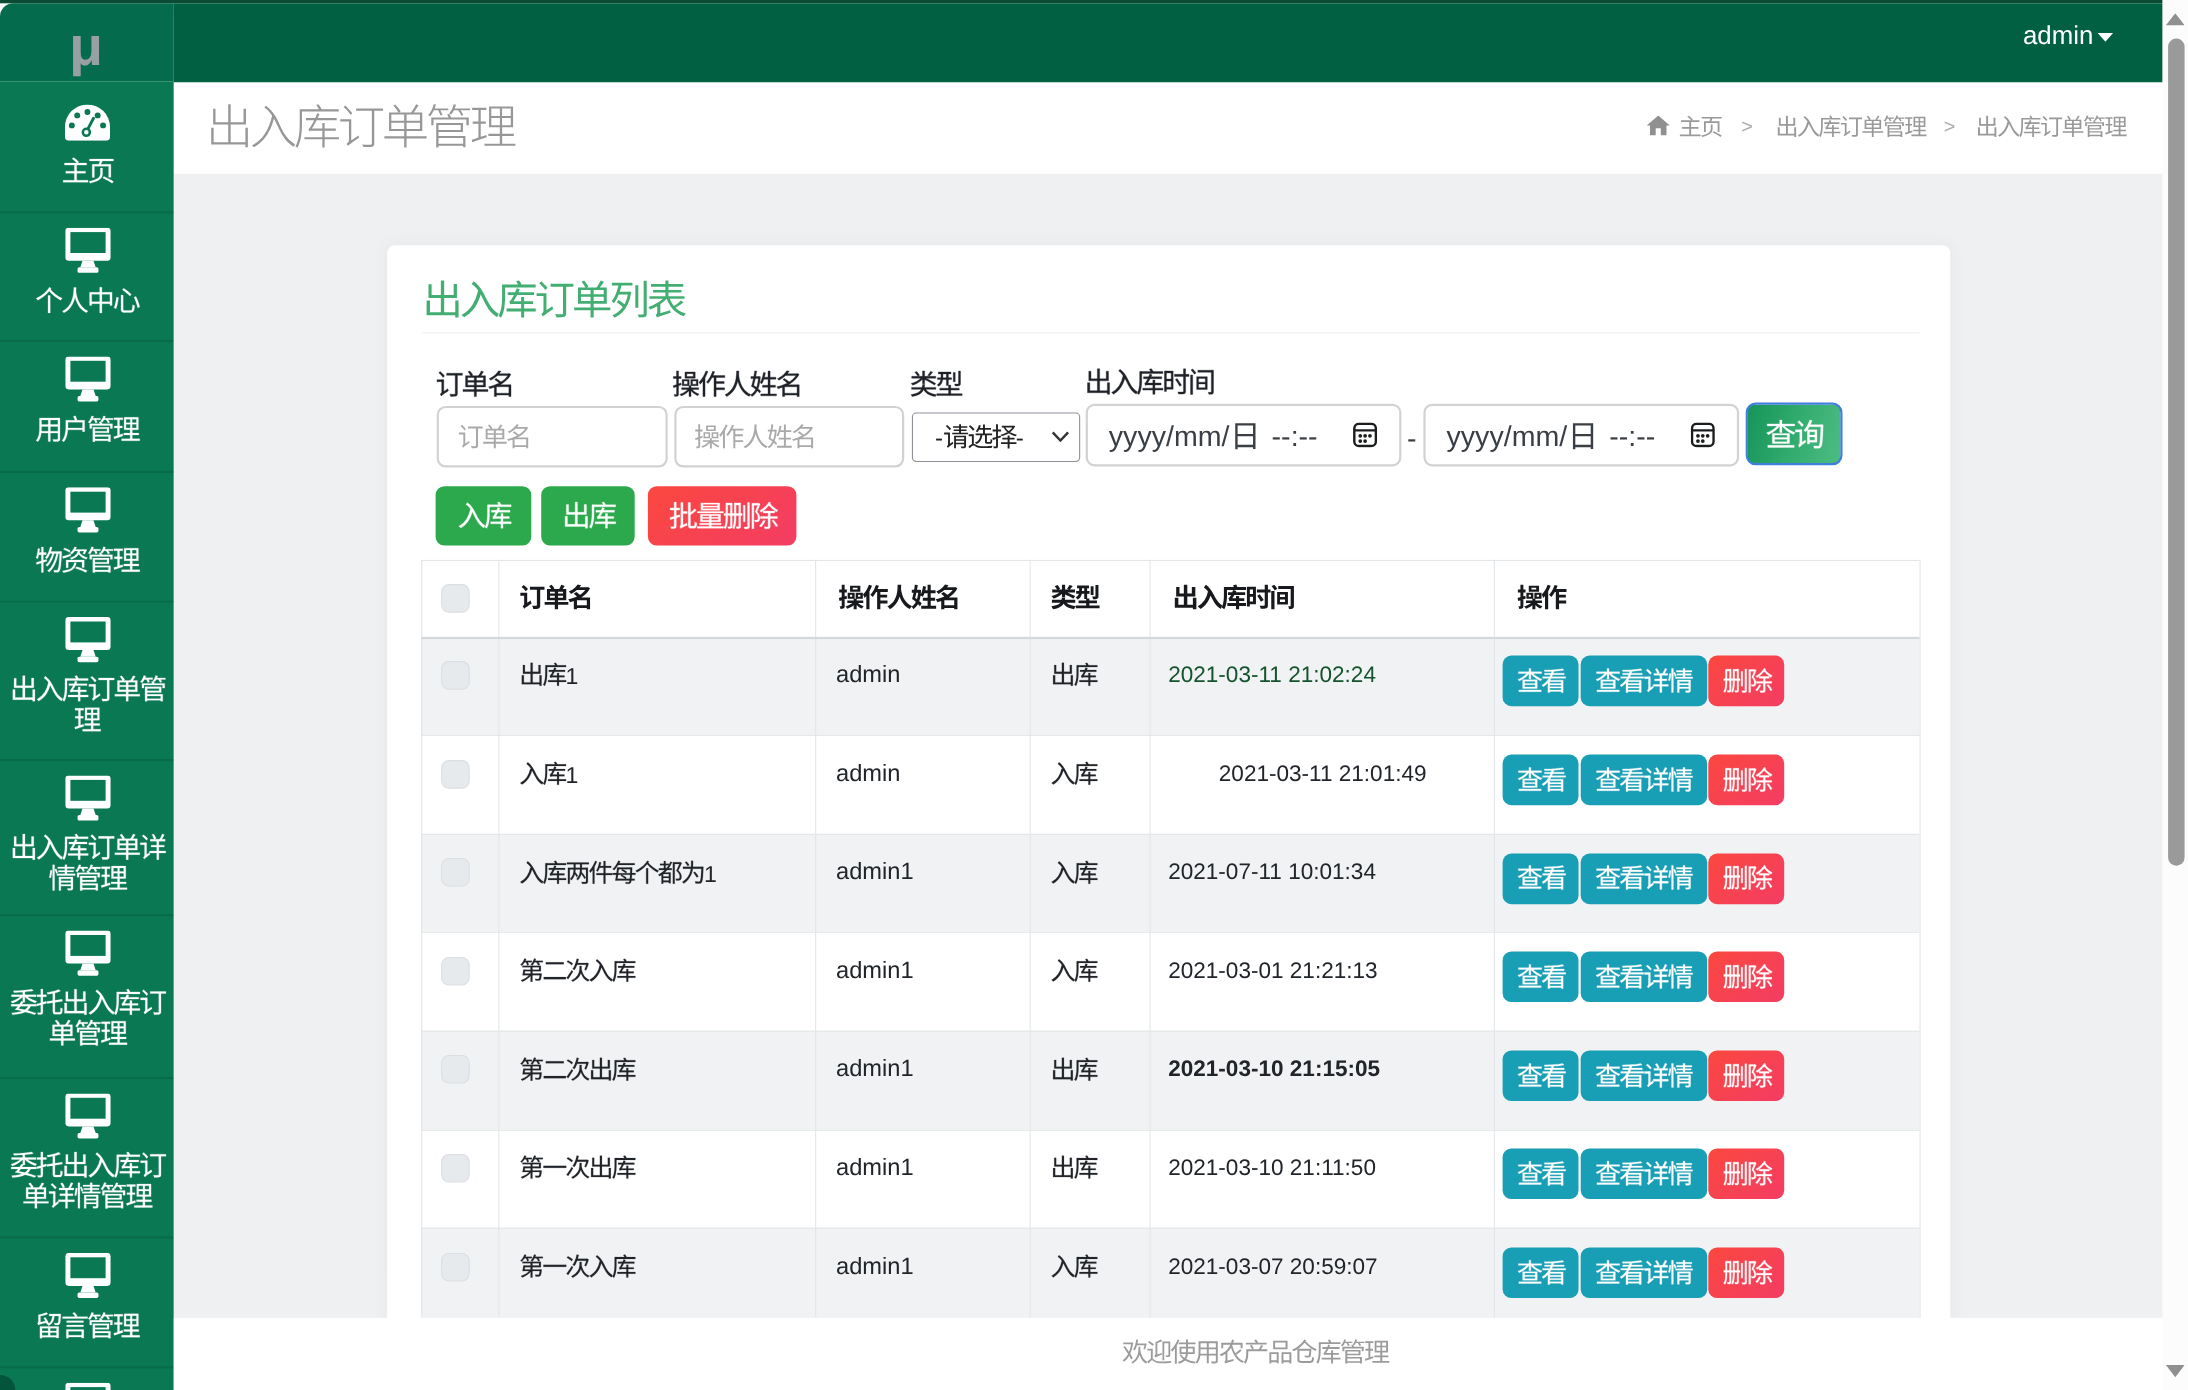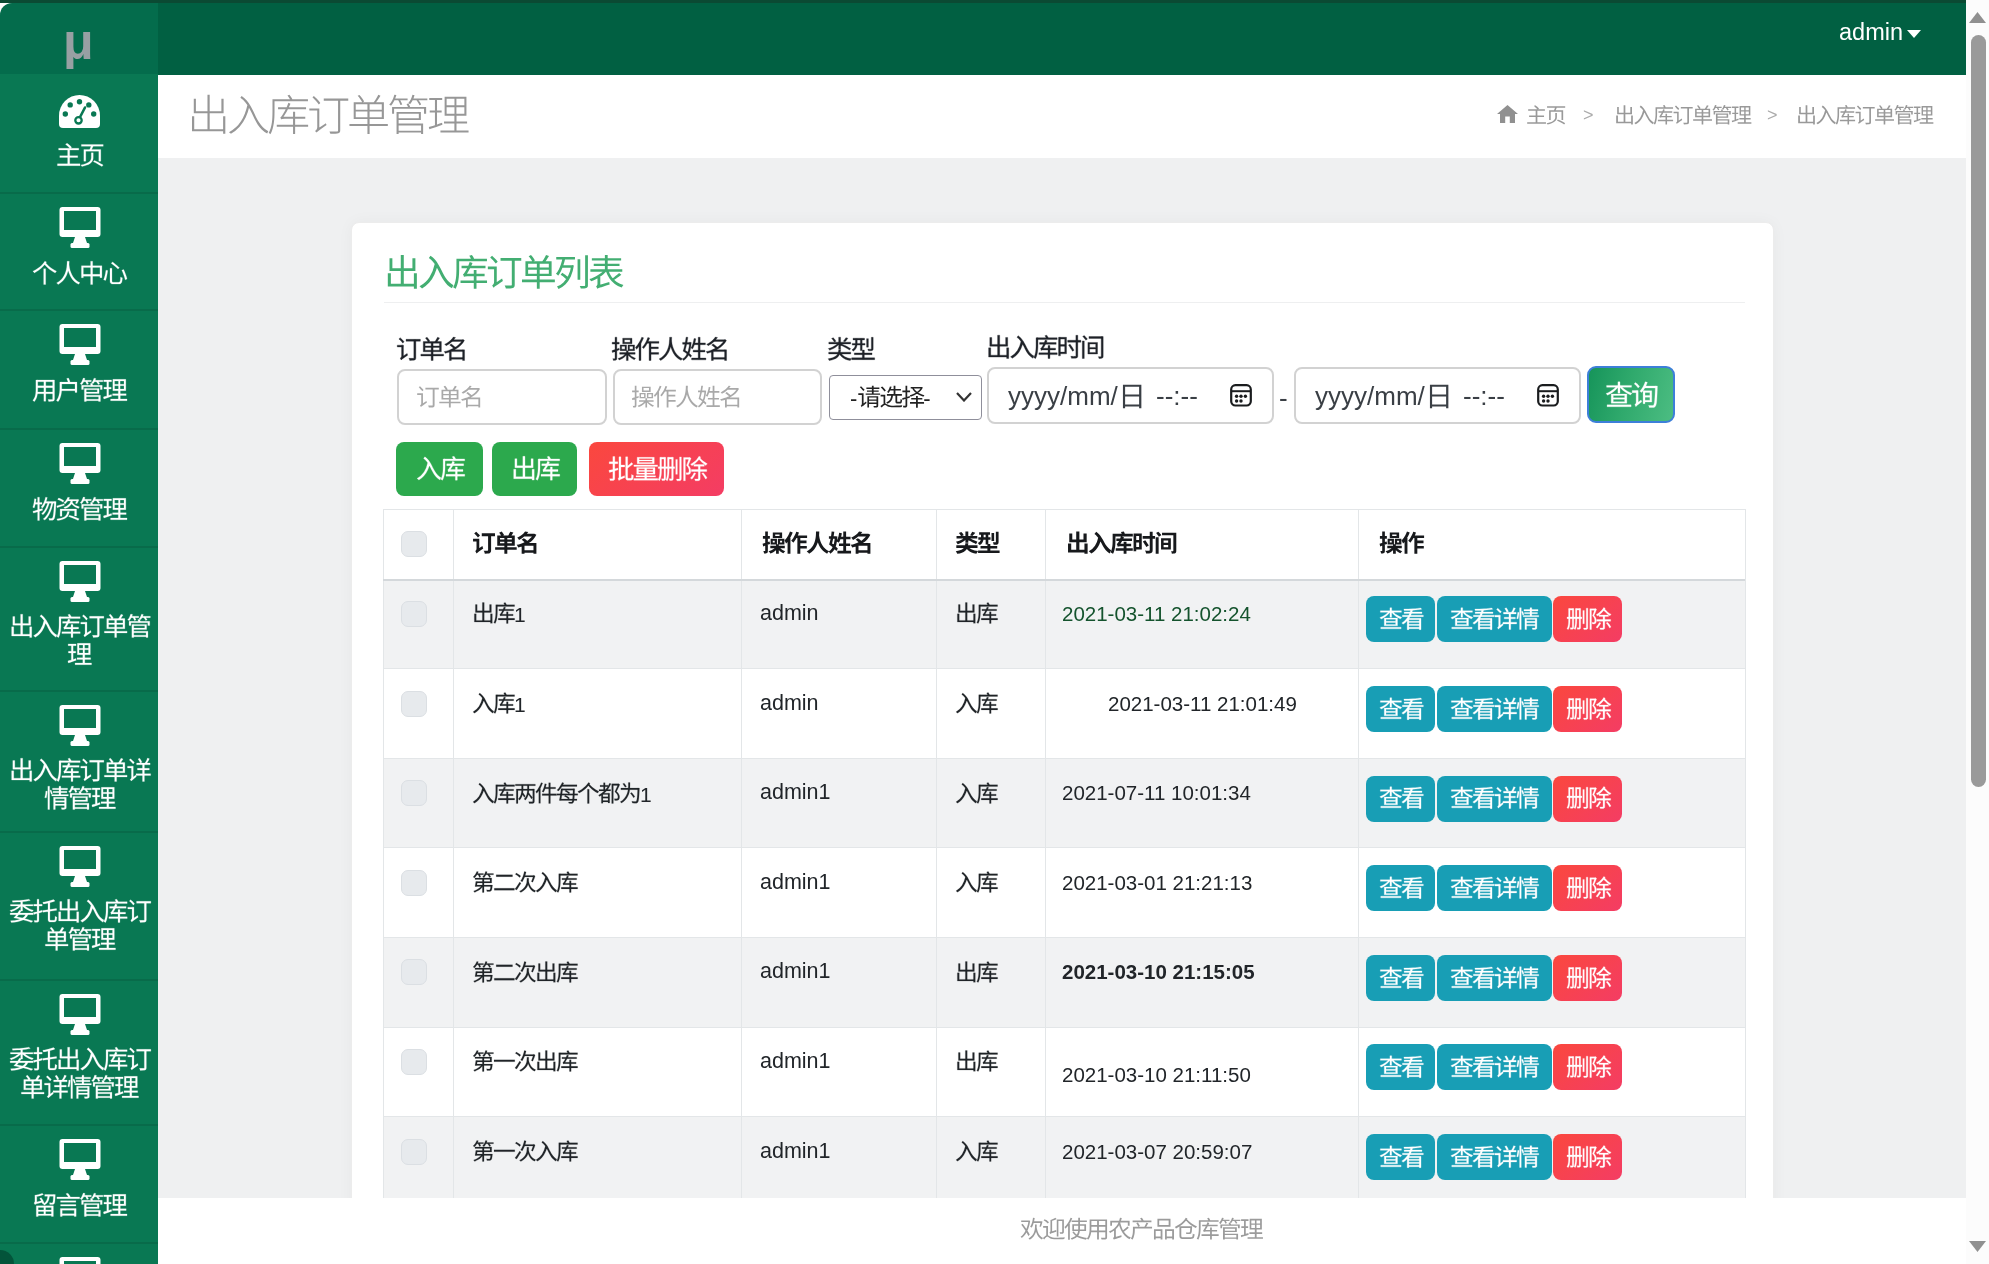--- a/index.html
+++ b/index.html
@@ -605,21 +605,21 @@
     <use href="#g4e00" transform="translate(21.0,24.6) scale(0.02268,-0.02268)" fill="#212529" stroke="#212529" stroke-width="7.1"></use>
     <use href="#g6b21" transform="translate(42.0,24.6) scale(0.02268,-0.02268)" fill="#212529" stroke="#212529" stroke-width="7.1"></use>
     <use href="#g51fa" transform="translate(63.0,24.6) scale(0.02268,-0.02268)" fill="#212529" stroke="#212529" stroke-width="7.1"></use>
     <use href="#g5e93" transform="translate(84.0,24.6) scale(0.02268,-0.02268)" fill="#212529" stroke="#212529" stroke-width="7.1"></use>
   </svg>
 <span style="position:absolute;left:760px;top:1062.0px;transform:translateY(-50%);font-family:'Liberation Sans',sans-serif;font-size:21.5px;color:#212529;font-weight:400;white-space:pre;letter-spacing:0px;line-height:1;">admin1</span>
 <svg style="position:absolute;left:954.5px;top:1045.4px;overflow:visible;" width="44" height="34">
     <use href="#g51fa" transform="translate(0.0,24.6) scale(0.02268,-0.02268)" fill="#212529" stroke="#212529" stroke-width="7.1"></use>
     <use href="#g5e93" transform="translate(21.0,24.6) scale(0.02268,-0.02268)" fill="#212529" stroke="#212529" stroke-width="7.1"></use>
   </svg>
-<span style="position:absolute;left:1062px;top:1062.0px;transform:translateY(-50%);font-family:'Liberation Sans',sans-serif;font-size:20.5px;color:#212529;font-weight:400;white-space:pre;letter-spacing:0px;line-height:1;margin-top:13px;">2021-03-10 21:11:50</span>
+<span style="position:absolute;left:1062px;top:1062.0px;transform:translateY(-50%);font-family:'Liberation Sans',sans-serif;font-size:20.5px;color:#212529;font-weight:400;white-space:pre;letter-spacing:0px;line-height:1;">2021-03-10 21:11:50</span>
 <div style="position:absolute;left:1366px;top:1044.4px;width:69px;height:46px;background:#189EB5;border-radius:8px;"></div>
 <svg style="position:absolute;left:1378.5px;top:1050.1px;overflow:visible;" width="46" height="35">
     <use href="#g67e5" transform="translate(0.0,25.7) scale(0.02376,-0.02376)" fill="#fff" stroke="#fff" stroke-width="11.4"></use>
     <use href="#g770b" transform="translate(22.0,25.7) scale(0.02376,-0.02376)" fill="#fff" stroke="#fff" stroke-width="11.4"></use>
   </svg>
 <div style="position:absolute;left:1437px;top:1044.4px;width:114.5px;height:46px;background:#189EB5;border-radius:8px;"></div>
 <svg style="position:absolute;left:1450.0px;top:1050.1px;overflow:visible;" width="90" height="35">
     <use href="#g67e5" transform="translate(0.0,25.7) scale(0.02376,-0.02376)" fill="#fff" stroke="#fff" stroke-width="11.4"></use>
     <use href="#g770b" transform="translate(22.0,25.7) scale(0.02376,-0.02376)" fill="#fff" stroke="#fff" stroke-width="11.4"></use>
     <use href="#g8be6" transform="translate(44.0,25.7) scale(0.02376,-0.02376)" fill="#fff" stroke="#fff" stroke-width="11.4"></use>

